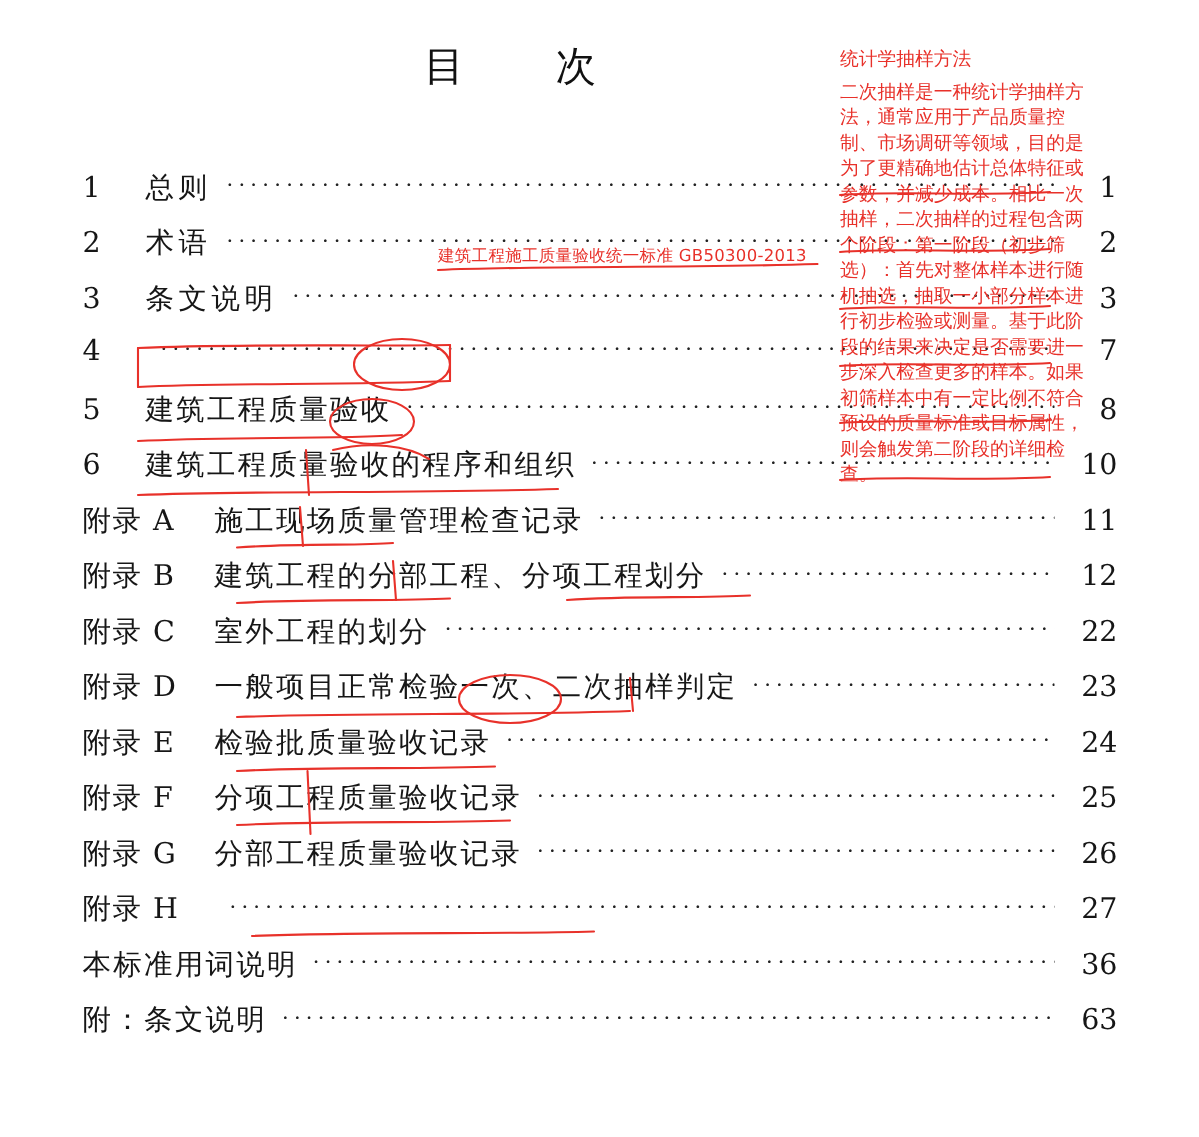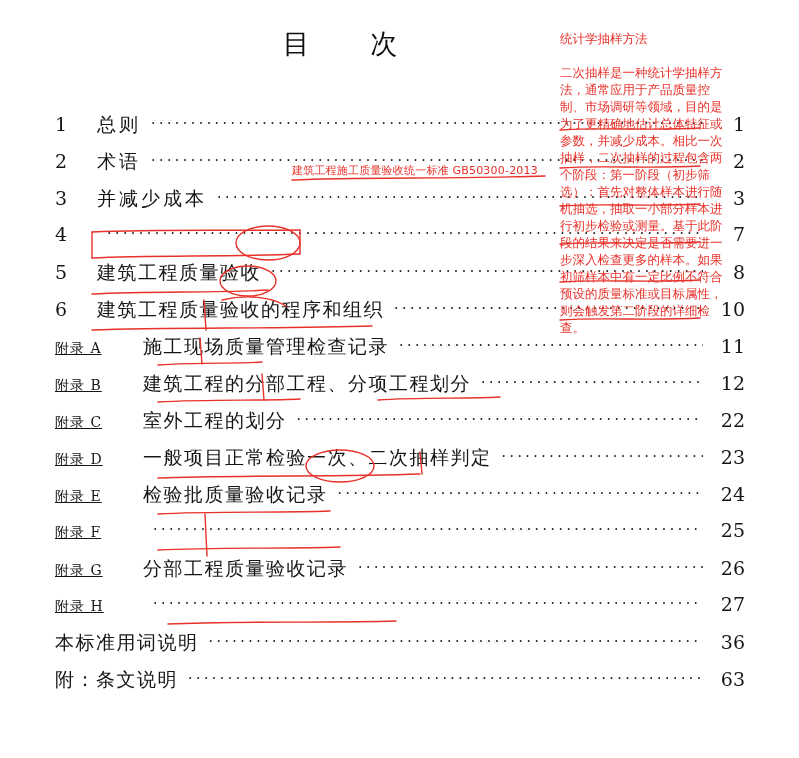--- a/index.html
+++ b/index.html
@@ -52,23 +52,22 @@
     white-space: nowrap;
   }
   .toc-num {
     width: 42px;
     flex: 0 0 42px;
     font-size: 19px;
   }
   .toc-appx {
     width: 88px;
     flex: 0 0 88px;
-    font-size: 14px;
+    font-size: 19px;
     letter-spacing: 1px;
-    text-decoration: underline;
   }
   .toc-label {
     flex: 0 0 auto;
     font-size: 19px;
     letter-spacing: 1.5px;
   }
   .toc-dots {
     flex: 1 1 auto;
     overflow: hidden;
     margin: 0 8px 0 10px;
@@ -93,21 +92,21 @@
     top: 30px;
     width: 172px;
     color: #e8312a;
     font-family: "DejaVu Sans", "Liberation Sans", sans-serif;
     font-size: 12.5px;
     line-height: 17px;
     letter-spacing: 0px;
   }
   #annotation .ann-title {
     display: block;
-    margin-bottom: 17px;
+    margin-bottom: 5px;
   }
   #annotation .ann-body {
     display: block;
   }
 
   
   #ink {
     position: absolute;
     left: 0; top: 0;
     width: 799px; height: 758px;
@@ -142,21 +141,21 @@
 
     <div class="toc-row">
       <span class="toc-num">2</span>
       <span class="toc-label wide-label">术语</span>
       <span class="toc-dots">·······························································································</span>
       <span class="toc-page">2</span>
     </div>
 
     <div class="toc-row">
       <span class="toc-num">3</span>
-      <span class="toc-label wide-label">并减少成本</span>
+      <span class="toc-label wide-label">条文说明</span>
       <span class="toc-dots">·······························································································</span>
       <span class="toc-page">3</span>
     </div>
 
     <div class="toc-row">
       <span class="toc-num">4</span>
       <span class="toc-dots">·······························································································</span>
       <span class="toc-page">7</span>
     </div>
 
@@ -204,20 +203,21 @@
 
     <div class="toc-row">
       <span class="toc-appx">附录 E</span>
       <span class="toc-label">检验批质量验收记录</span>
       <span class="toc-dots">·······························································································</span>
       <span class="toc-page">24</span>
     </div>
 
     <div class="toc-row">
       <span class="toc-appx">附录 F</span>
+      <span class="toc-label">分项工程质量验收记录</span>
       <span class="toc-dots">·······························································································</span>
       <span class="toc-page">25</span>
     </div>
 
     <div class="toc-row">
       <span class="toc-appx">附录 G</span>
       <span class="toc-label">分部工程质量验收记录</span>
       <span class="toc-dots">·······························································································</span>
       <span class="toc-page">26</span>
     </div>

